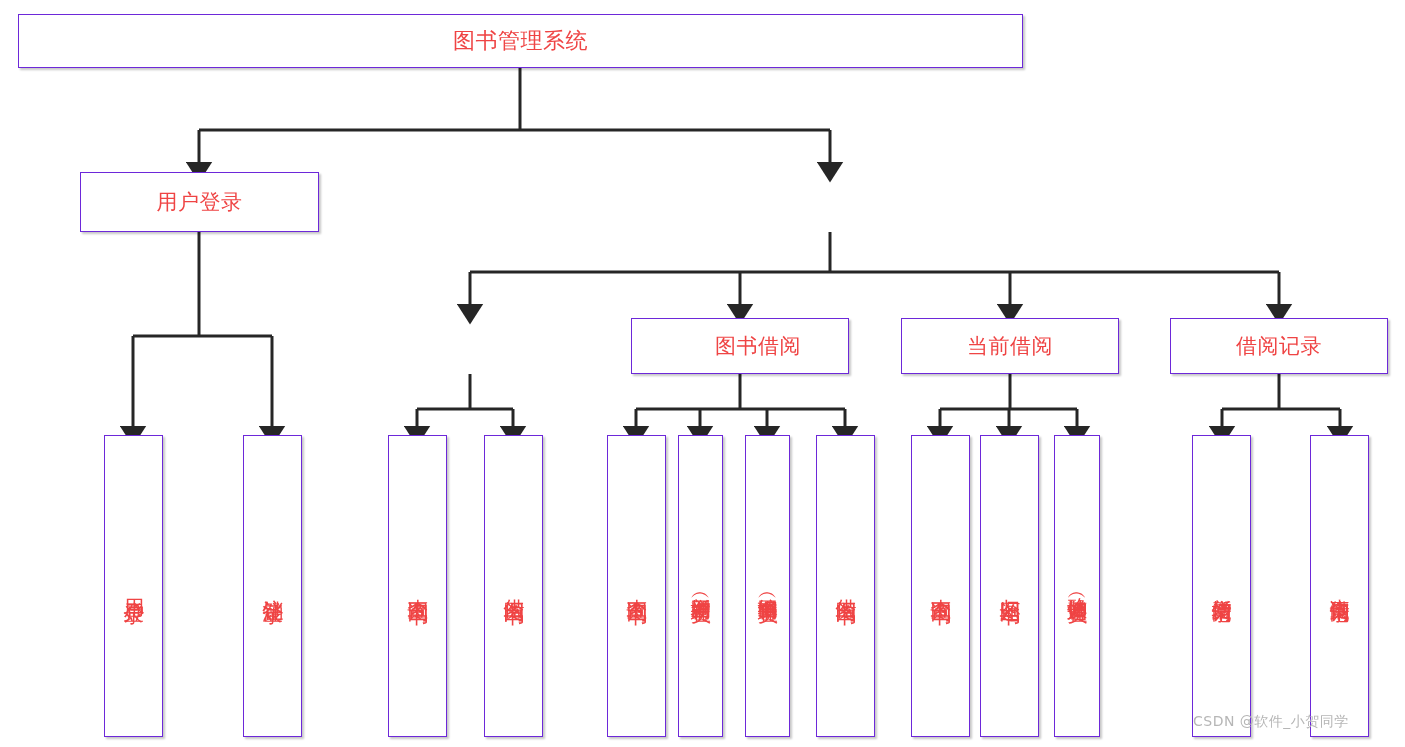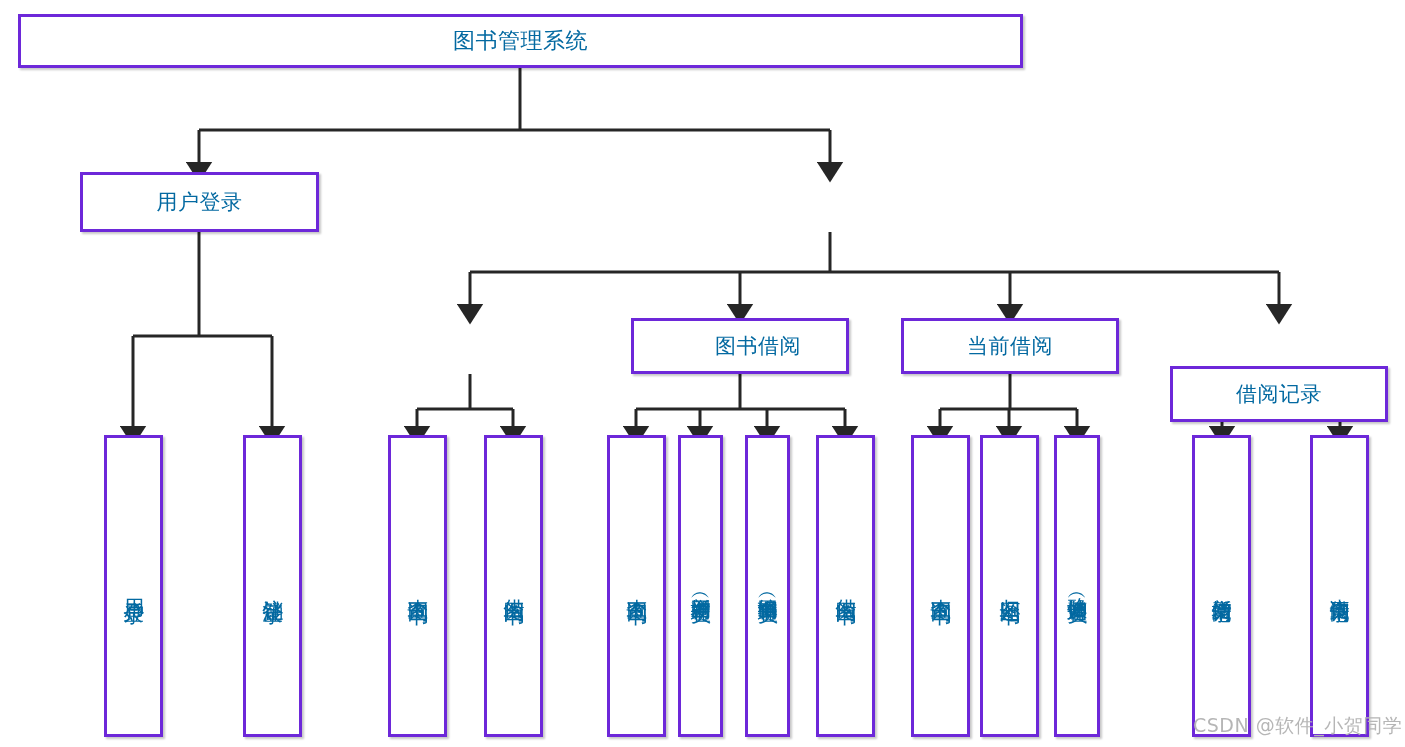--- a/index.html
+++ b/index.html
@@ -22,26 +22,26 @@
     left: 0;
     top: 0;
     width: 1405px;
     height: 747px;
     pointer-events: none;
   }
   .node {
     position: absolute;
     box-sizing: border-box;
     background: #ffffff;
-    border: 3px solid #6d28d9;
+    border: 1px solid #6d28d9;
     box-shadow: 2px 2px 2px rgba(0,0,0,0.22);
     display: flex;
     align-items: center;
     justify-content: center;
-    color: #0369a1;
+    color: #ef4444;
   }
   .node .label {
     display: block;
     text-align: center;
     line-height: 1.06;
     letter-spacing: 0.5px;
   }
   
   .node.horiz .label {
     writing-mode: horizontal-tb;
@@ -62,21 +62,21 @@
     letter-spacing: 2px;
     max-height: 100%;
   }
   .node.vert.tall .label {
     font-size: 20px;
     letter-spacing: 1px;
   }
   .watermark {
     position: absolute;
     color: #b6b6b6;
-    font-size: 19px;
+    font-size: 14px;
     white-space: nowrap;
     letter-spacing: 0.5px;
     font-family: "DejaVu Sans", "Liberation Sans", sans-serif;
   }
 </style>
 </head>
 <body>
 
 <div id="canvas">
 
@@ -137,21 +137,21 @@
   <div class="node horiz" style="left:80px; top:172px; width:239px; height:60px;">
     <span class="label">用户登录</span>
   </div>
 
   <div class="node horiz" style="left:631px; top:318px; width:218px; height:56px;padding-left:36px;">
     <span class="label">图书借阅</span>
   </div>
   <div class="node horiz" style="left:901px; top:318px; width:218px; height:56px;">
     <span class="label">当前借阅</span>
   </div>
-  <div class="node horiz" style="left:1170px; top:318px; width:218px; height:56px;margin-top:48px;">
+  <div class="node horiz" style="left:1170px; top:318px; width:218px; height:56px;">
     <span class="label">借阅记录</span>
   </div>
 
   <div class="node vert" style="left:104px; top:435px; width:59px; height:302px;">
     <span class="label">用户登录</span>
   </div>
   <div class="node vert" style="left:243px; top:435px; width:59px; height:302px;">
     <span class="label">注销登录</span>
   </div>
 

